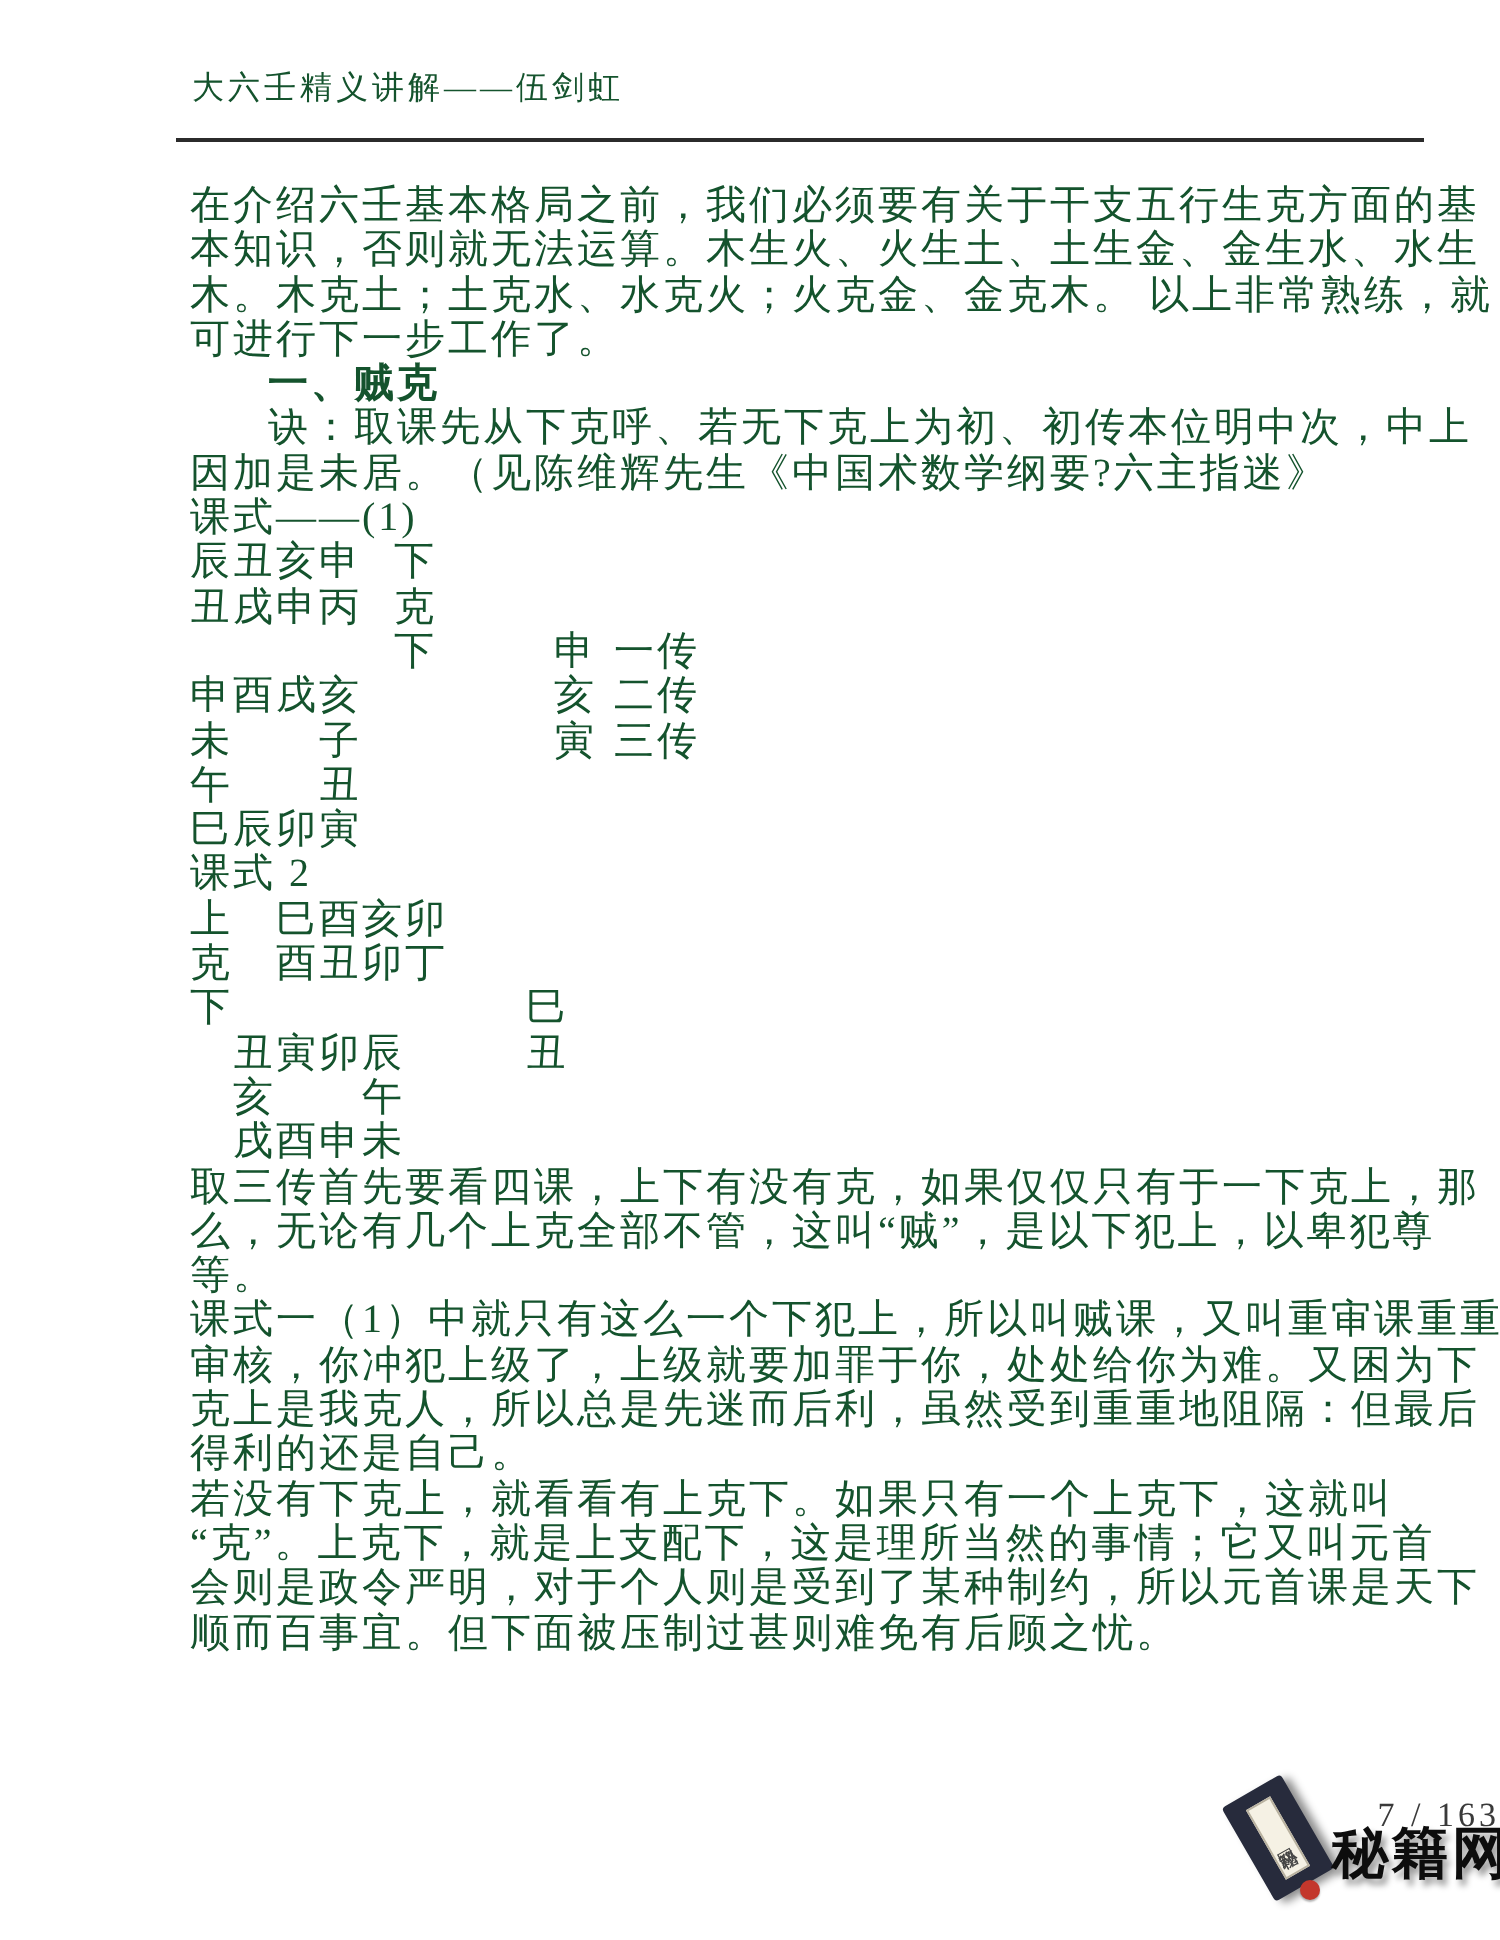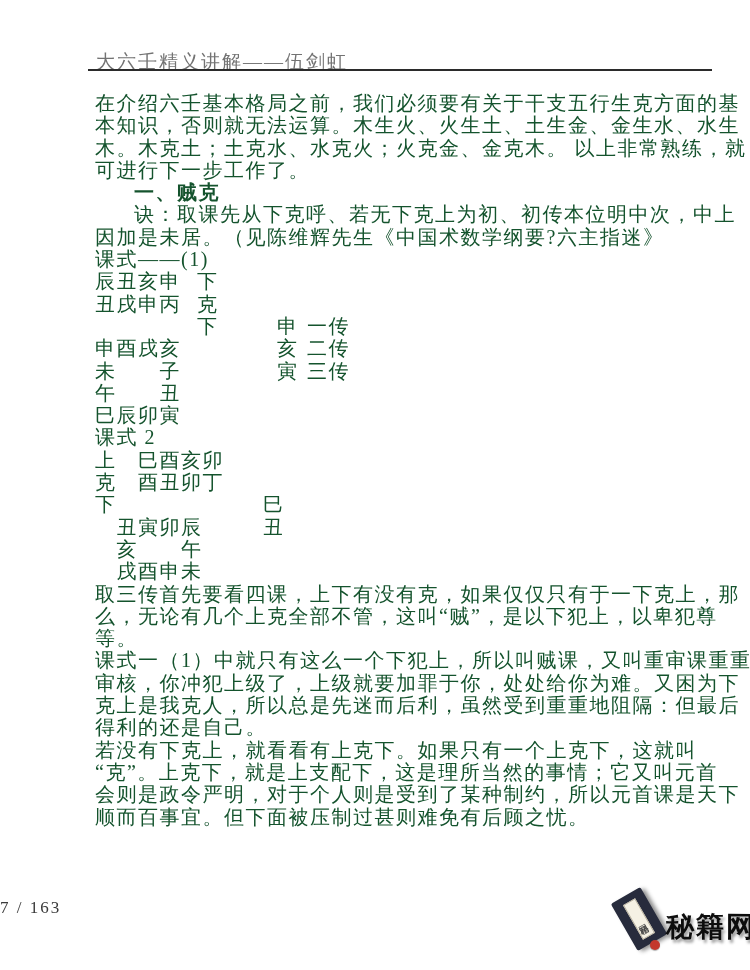--- a/index.html
+++ b/index.html
@@ -1,38 +1,37 @@
 <!DOCTYPE html>
 <html><head>
 <meta charset="utf-8">
 <style>
   html,body{margin:0;padding:0;background:#ffffff;}
   .page{
     position:relative;width:750px;height:970px;background:#ffffff;overflow:hidden;
     font-family:"Liberation Serif","DejaVu Serif",serif;color:#2b2b2b;
   }
   .header-title{
-    position:absolute;left:96px;top:34px;font-size:19px;letter-spacing:2px;color:#737373;
+    position:absolute;left:96px;top:34px;font-size:16px;letter-spacing:2px;color:#14532d;
     white-space:pre;
-    margin-top:15px;
   }
   .header-rule{position:absolute;left:88px;top:69px;width:624px;height:2px;background:#2b2b2b;}
   .content{
     position:absolute;left:95px;top:92px;width:622px;
     font-size:20px;line-height:22.3px;letter-spacing:1.5px;color:#14532d;
   }
   .line{white-space:pre;min-height:22.3px;}
   .bold{font-weight:bold;}
   .indent2{padding-left:39px;}
   .krow{position:relative;height:22.3px;}
   .krow span{position:absolute;top:0;white-space:pre;}
   .k1c1{left:0;} .k1c2{left:102px;} .k1c3{left:182px;} .k1c4{left:212px;}
   .k2c1{left:0;} .k2c2{left:168px;}
   .footer{
-    position:absolute;left:0;top:898px;width:750px;text-align:left;
+    position:absolute;left:0;top:898px;width:750px;text-align:right;
     font-size:17px;letter-spacing:2px;color:#3a3a3a;
   }
   .logo{position:absolute;left:606px;top:878px;width:144px;height:88px;}
   .logo-book{
     position:absolute;left:16px;top:14px;width:34px;height:54px;background:#272b3c;
     border-radius:2px;transform:rotate(-30deg);box-shadow:3px 3px 4px rgba(0,0,0,0.45);
   }
   .logo-book-label{
     position:absolute;left:10px;top:7px;width:14px;height:40px;background:#f5f1e4;
     writing-mode:vertical-rl;font-size:9px;line-height:14px;color:#444;text-align:center;

